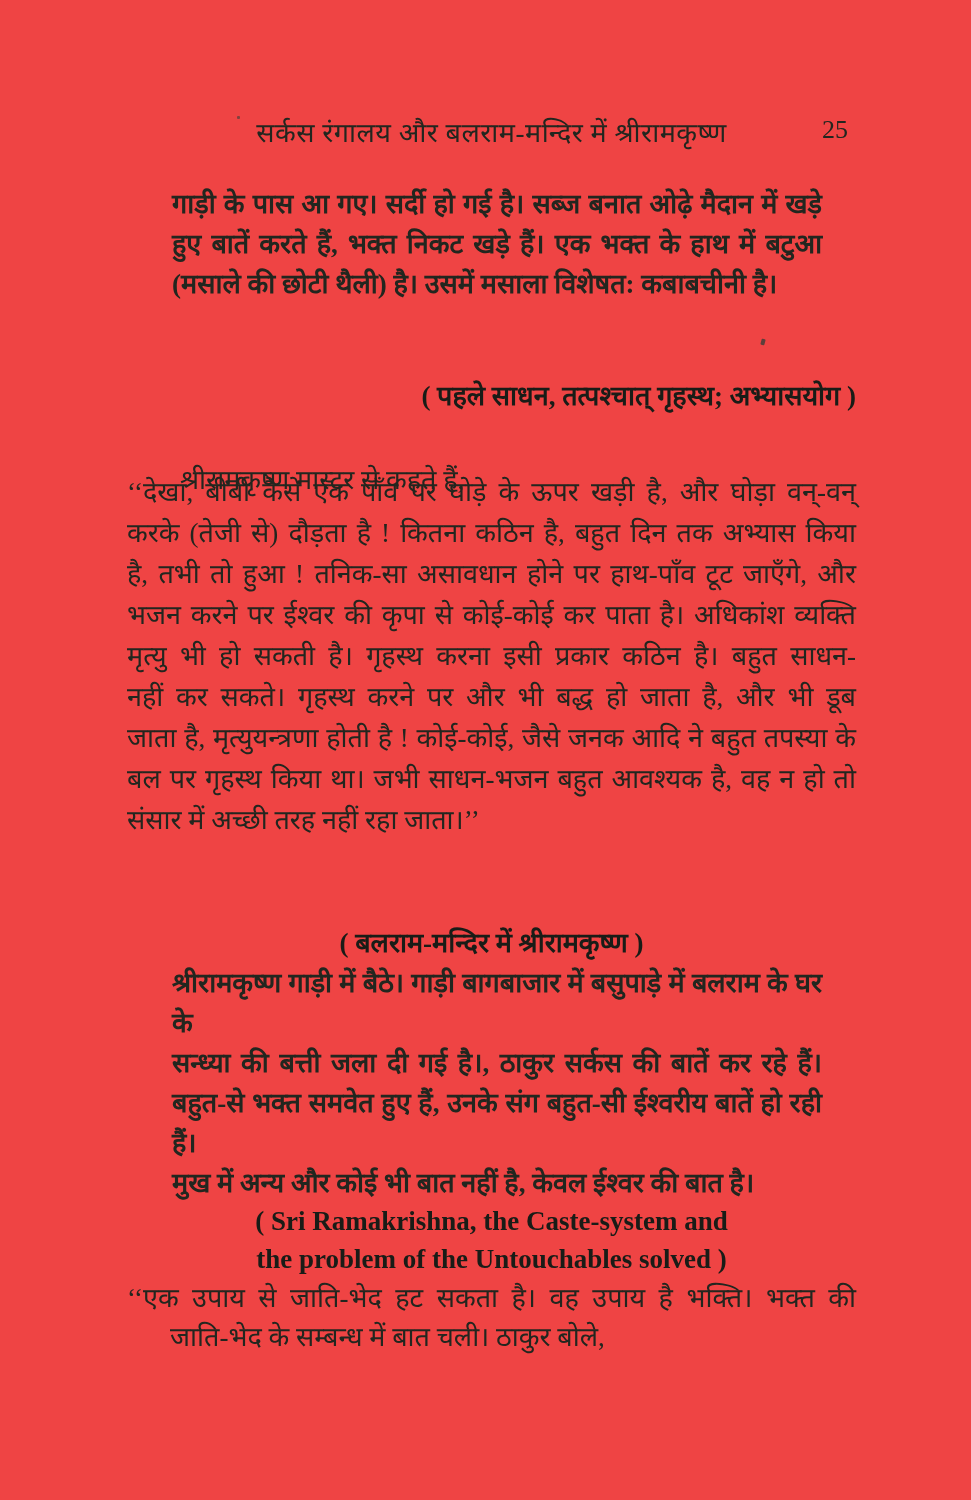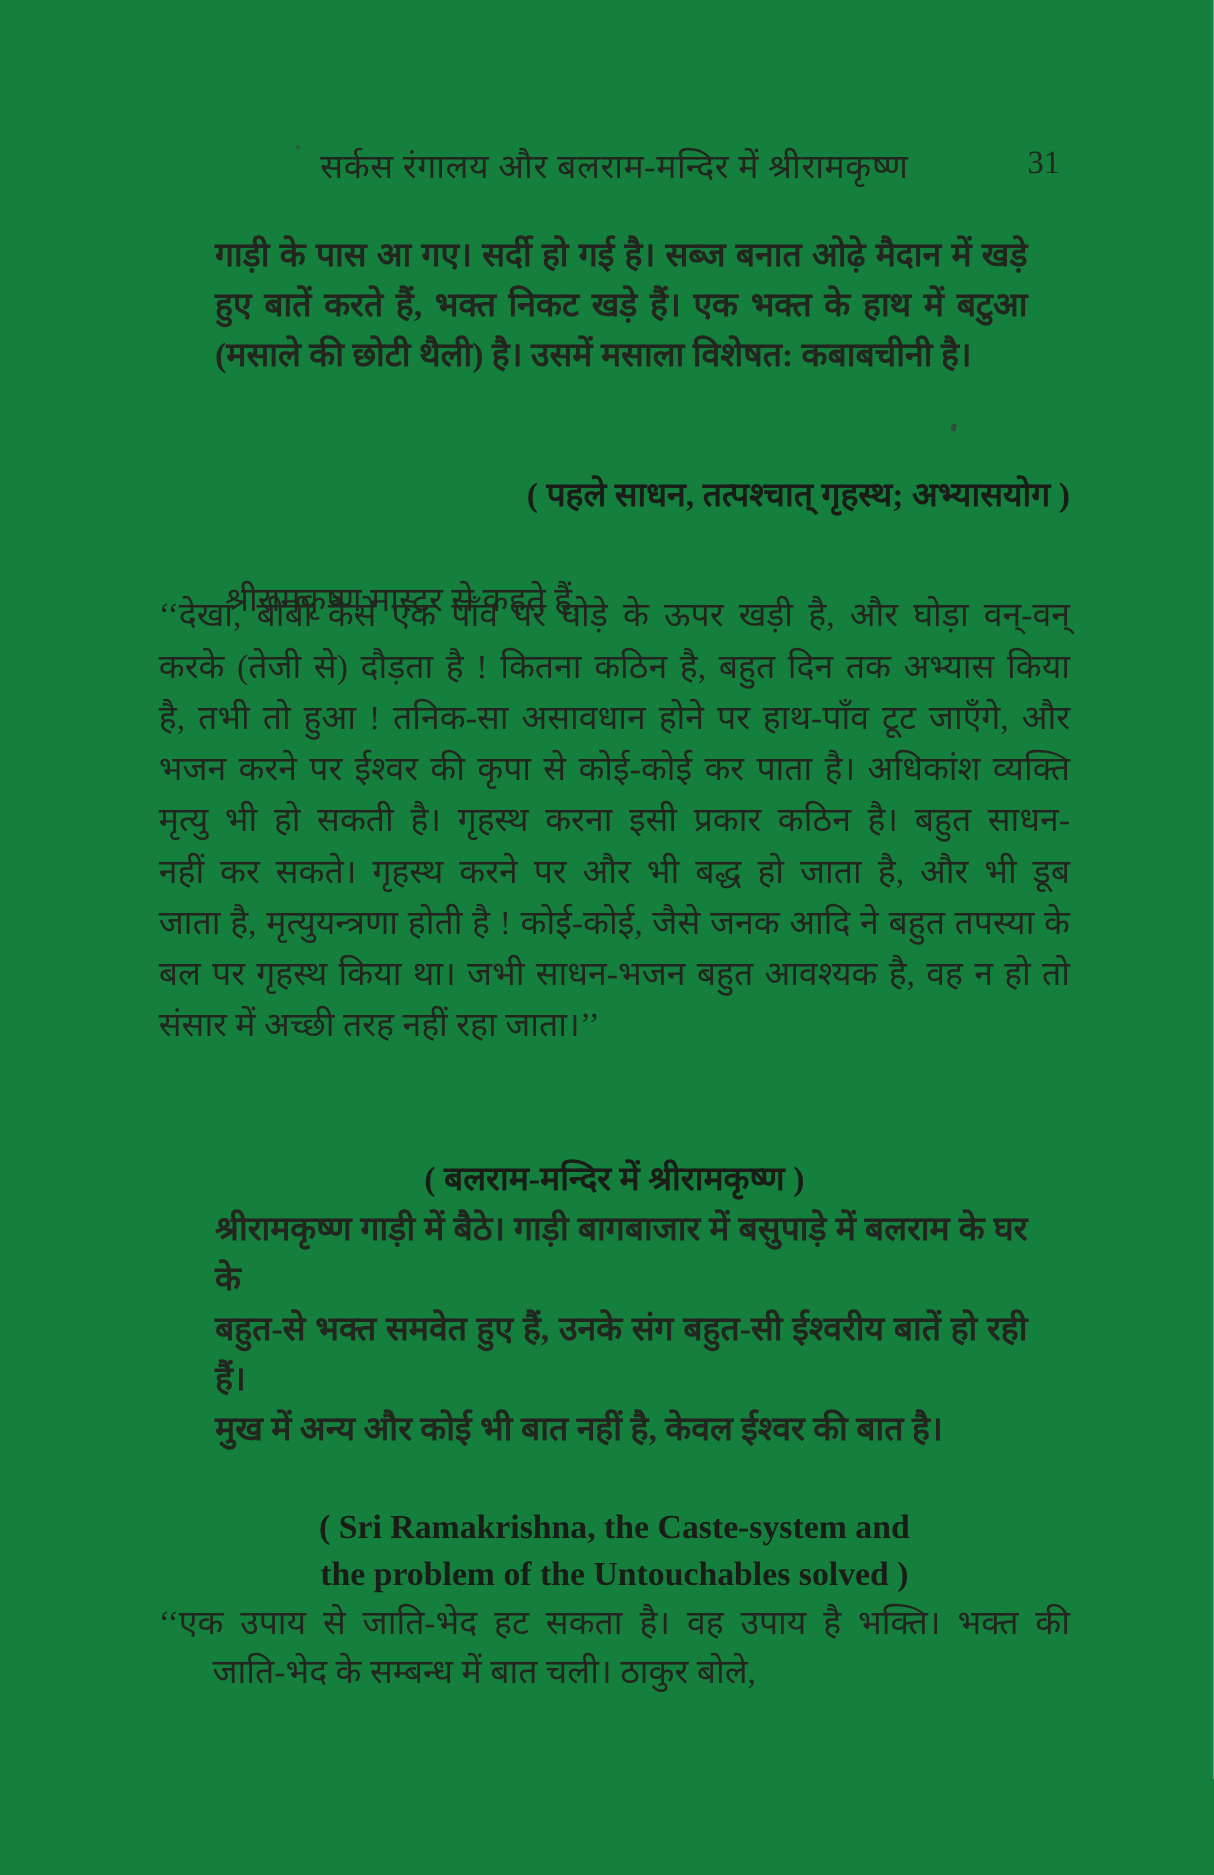--- a/index.html
+++ b/index.html
@@ -6,21 +6,21 @@
   html, body {
     margin: 0;
     padding: 0;
     background: #e8e8e6;
   }
   .page {
     position: relative;
     width: 971px;
     height: 1500px;
     margin: 0 auto;
-    background: #15803d;
+    background: #ef4444;
     color: #22261f;
     font-family: "Liberation Serif", "DejaVu Serif", serif;
     overflow: hidden;
   }
   
   .running-title {
     position: absolute;
     left: 127px;
     top: 113px;
     width: 729px;
@@ -110,21 +110,21 @@
   .speck-a { left: 761px; top: 339px; width: 4px; height: 6px; transform: rotate(15deg); opacity: 0.8; }
   .speck-b { left: 237px; top: 116px; width: 3px; height: 3px; opacity: 0.6; }
 </style>
 </head>
 <body>
 
 <div class="page">
 
   <div class="running-title">सर्कस रंगालय और बलराम-मन्दिर में श्रीरामकृष्ण</div>
 
-  <div class="page-number">31</div>
+  <div class="page-number">25</div>
 
   <span class="speck speck-b"></span>
 
   <section class="block inset intro-block">
       <div class="tline">गाड़ी के पास आ गए।  सर्दी हो गई है।  सब्ज बनात ओढ़े मैदान में खड़े</div>
       <div class="tline">हुए बातें करते हैं, भक्त निकट खड़े हैं।  एक भक्त के हाथ में बटुआ</div>
       <div class="tline">(मसाले की छोटी थैली) है।  उसमें मसाला विशेषत: कबाबचीनी है।</div>
     </section>
 
   <span class="speck speck-a"></span>
@@ -142,20 +142,21 @@
       <div class="tline">नहीं कर सकते।  गृहस्थ करने पर और भी बद्ध हो जाता है, और भी डूब</div>
       <div class="tline">जाता है, मृत्युयन्त्रणा होती है !  कोई-कोई, जैसे जनक आदि ने बहुत तपस्या के</div>
       <div class="tline">बल पर गृहस्थ किया था।  जभी साधन-भजन बहुत आवश्यक है, वह न हो तो</div>
       <div class="tline">संसार में अच्छी तरह नहीं रहा जाता।’’</div>
     </section>
 
   <h2 class="section-heading heading-2">( बलराम-मन्दिर में श्रीरामकृष्ण )</h2>
 
   <section class="block inset scene-2">
       <div class="tline">श्रीरामकृष्ण गाड़ी में बैठे।  गाड़ी बागबाजार में बसुपाड़े में बलराम के घर के</div>
+      <div class="tline">सन्ध्या की बत्ती जला दी गई है।,  ठाकुर सर्कस की बातें कर रहे हैं।</div>
       <div class="tline">बहुत-से भक्त समवेत हुए हैं, उनके संग बहुत-सी ईश्वरीय बातें हो रही हैं।</div>
       <div class="tline">मुख में अन्य और कोई भी बात नहीं है, केवल ईश्वर की बात है।</div>
     </section>
 
   <div class="heading-english center-lines">
       <div class="tline">( Sri Ramakrishna, the Caste-system and</div>
       <div class="tline">the problem of the Untouchables solved )</div>
     </div>
 
   <p class="attribution attribution-2">जाति-भेद के सम्बन्ध में बात चली।  ठाकुर बोले,</p>

